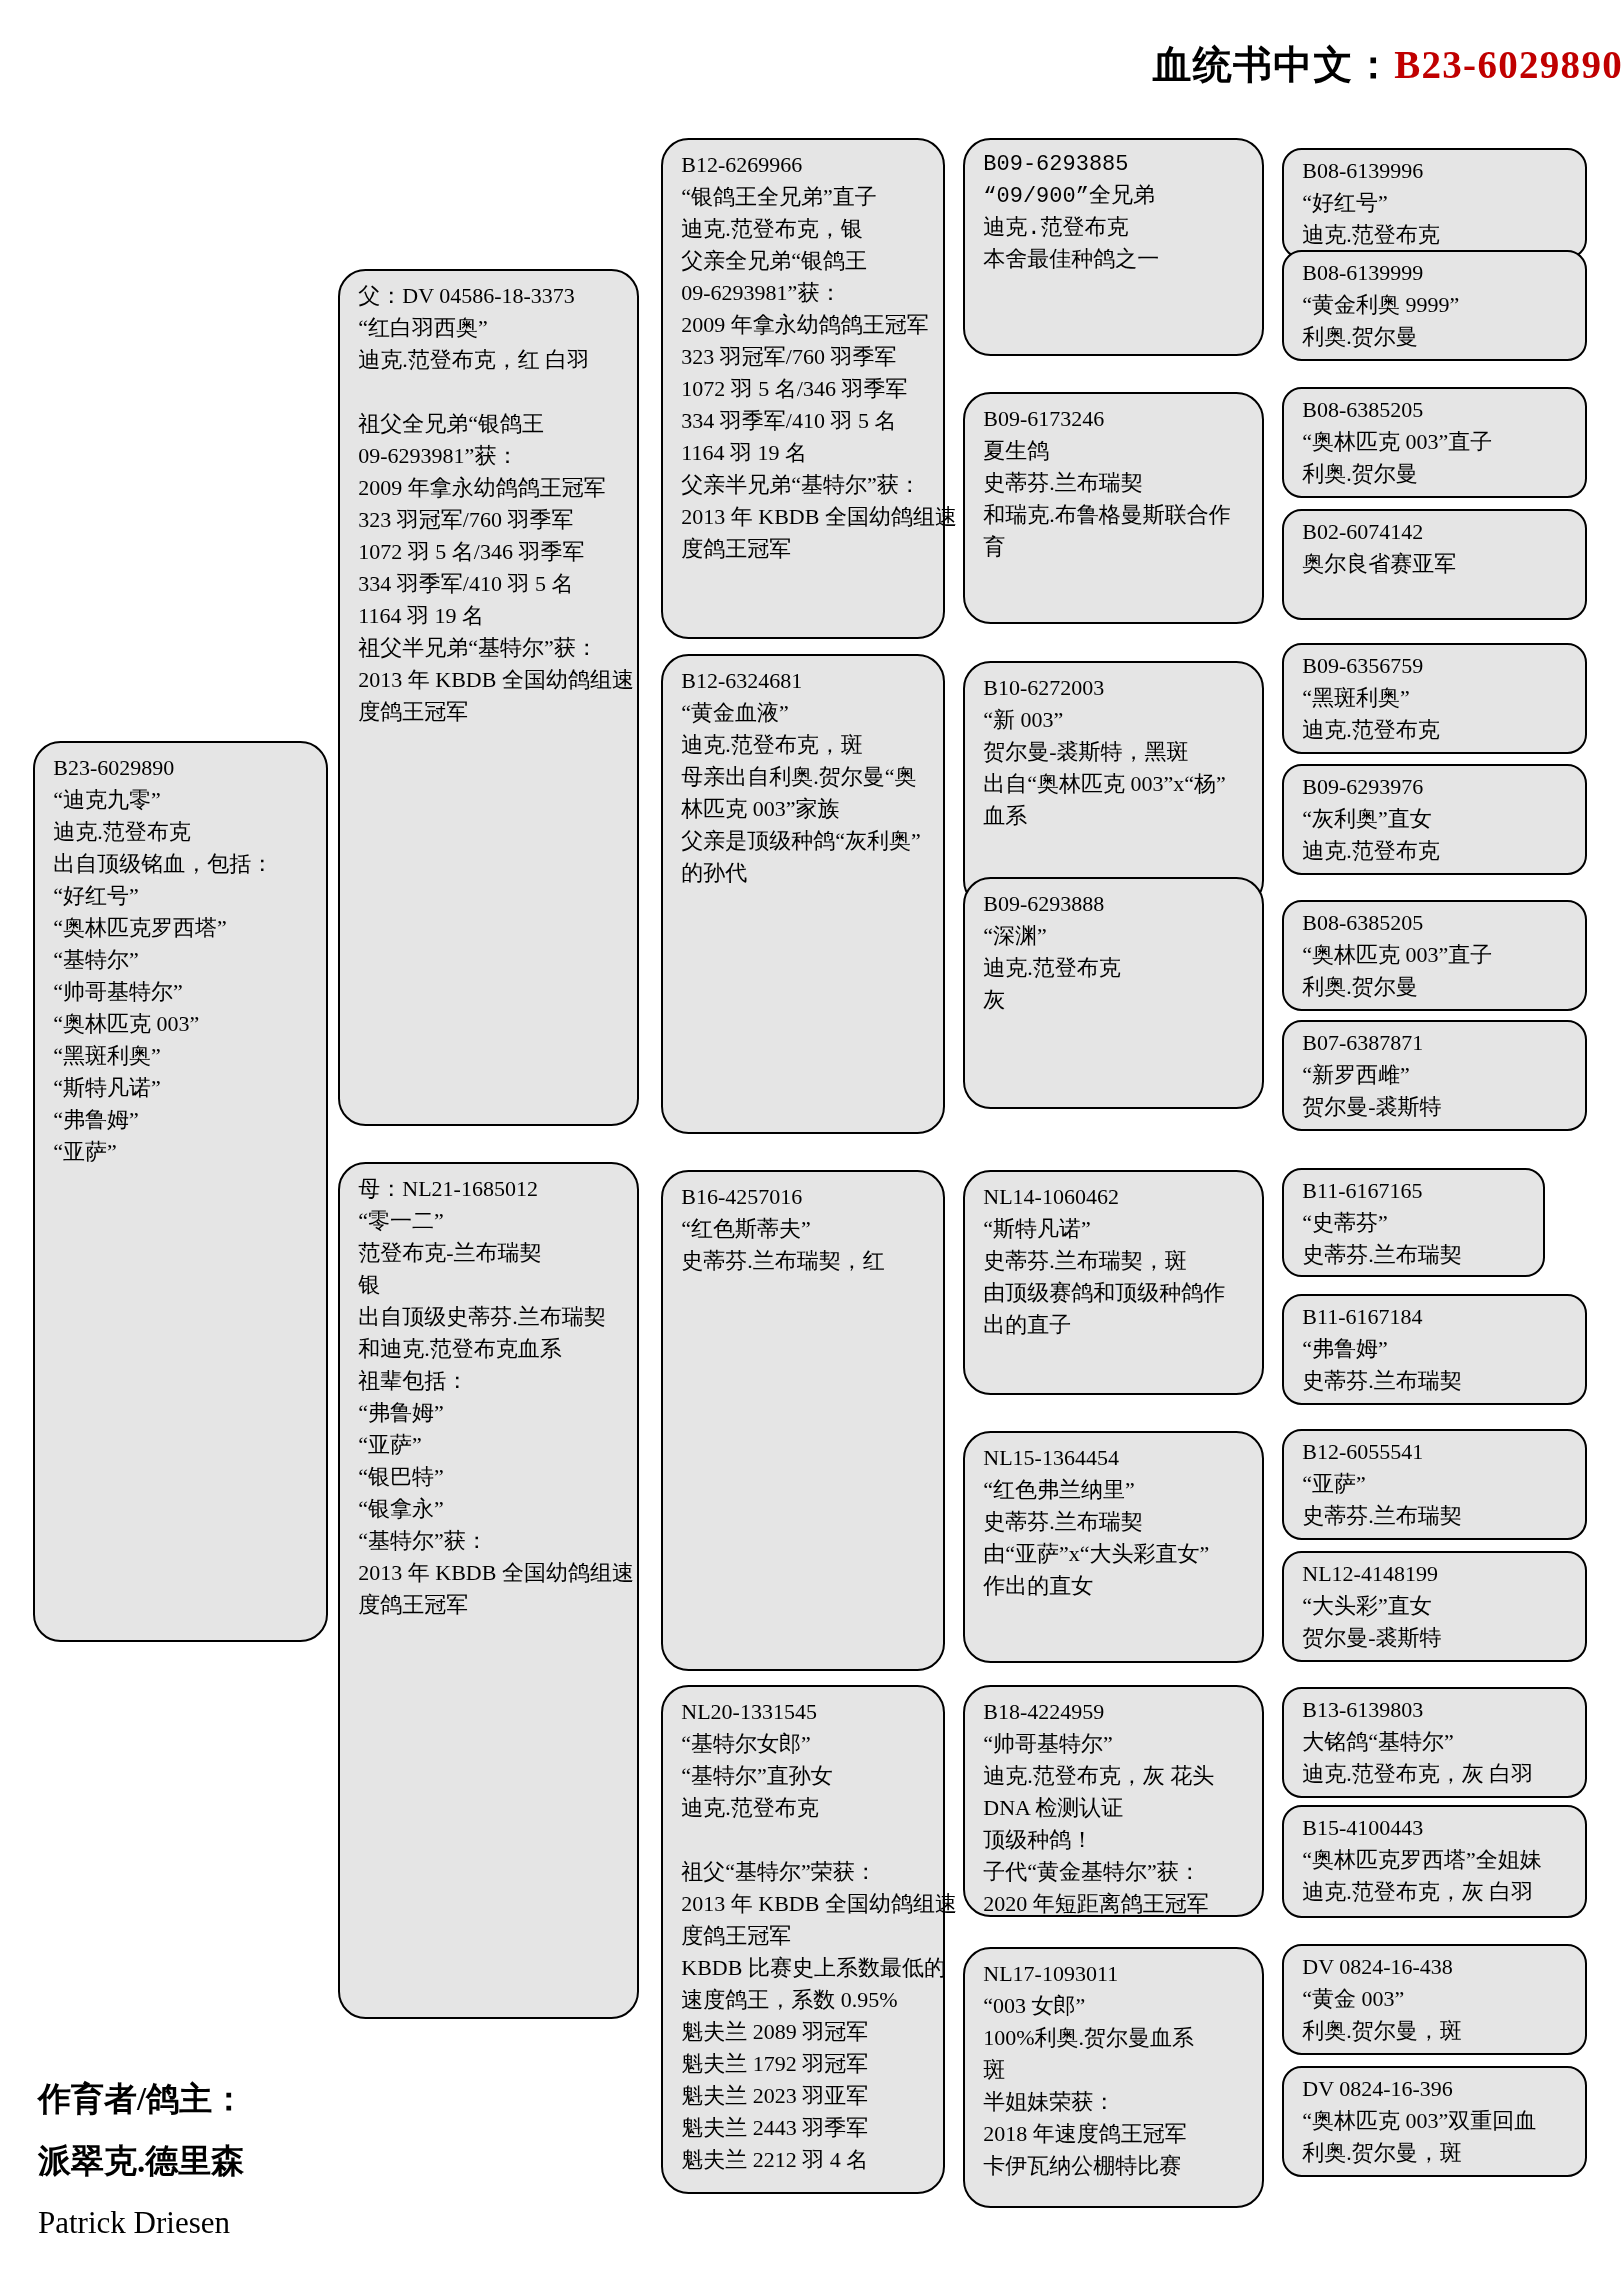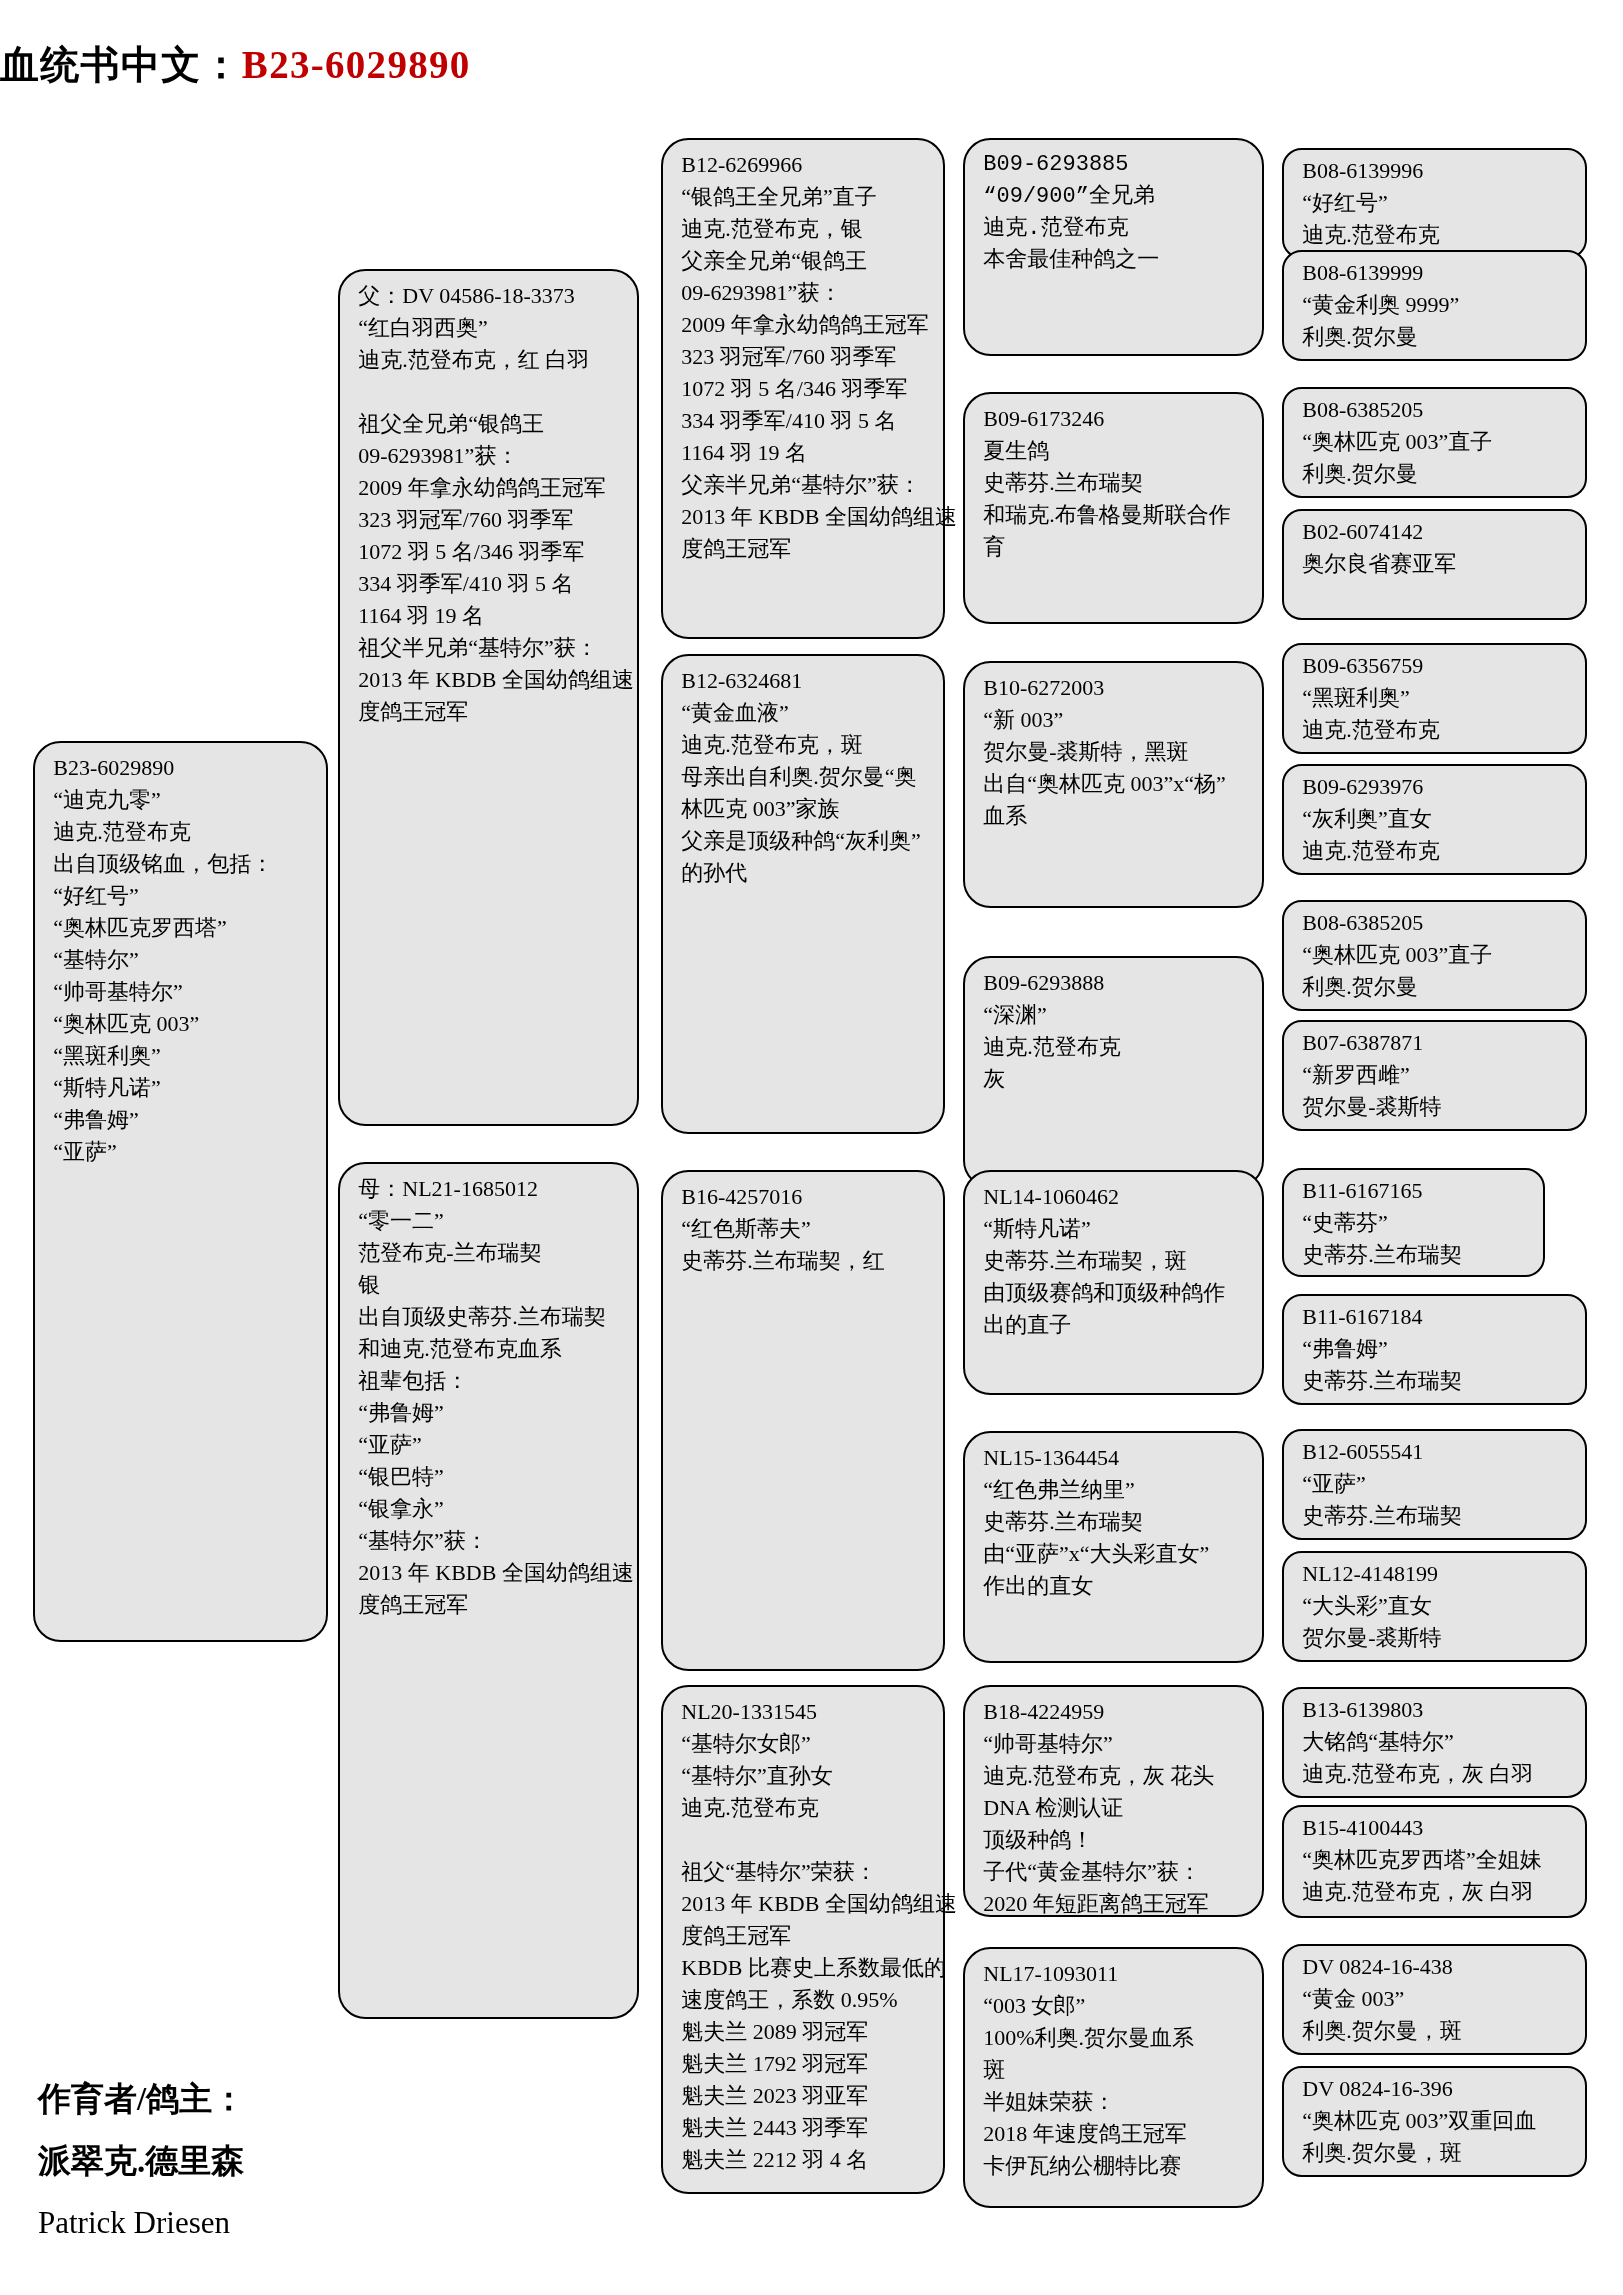--- a/index.html
+++ b/index.html
@@ -7,21 +7,21 @@
     position:relative;
     width:1623px;height:2295px;
     background:#ffffff;
     font-family:"Liberation Serif", serif;
     color:#000;
     overflow:hidden;
   }
   .title{
     position:absolute;
     top:38px;left:0;width:1623px;
-    text-align:left;
+    text-align:right;
     font-size:39px;
     font-weight:bold;
     letter-spacing:1.3px;
     white-space:nowrap;
   }
   .box{
     position:absolute;
     box-sizing:border-box;
     border:2.6px solid #000;
     border-radius:27.5px;
@@ -158,21 +158,21 @@
       <div class="box-line">和瑞克.布鲁格曼斯联合作</div>
       <div class="box-line">育</div>
     </div>
   <div class="box" style="left:963px;top:661px;width:301px;height:247px;">
       <div class="box-line">B10-6272003</div>
       <div class="box-line">“新 003”</div>
       <div class="box-line">贺尔曼-裘斯特，黑斑</div>
       <div class="box-line">出自“奥林匹克 003”x“杨”</div>
       <div class="box-line">血系</div>
     </div>
-  <div class="box" style="left:963px;top:956px;width:301px;height:232px;">
+  <div class="box" style="left:963px;top:877px;width:301px;height:232px;">
       <div class="box-line">B09-6293888</div>
       <div class="box-line">“深渊”</div>
       <div class="box-line">迪克.范登布克</div>
       <div class="box-line">灰</div>
     </div>
   <div class="box" style="left:963px;top:1170px;width:301px;height:225px;">
       <div class="box-line">NL14-1060462</div>
       <div class="box-line">“斯特凡诺”</div>
       <div class="box-line">史蒂芬.兰布瑞契，斑</div>
       <div class="box-line">由顶级赛鸽和顶级种鸽作</div>

